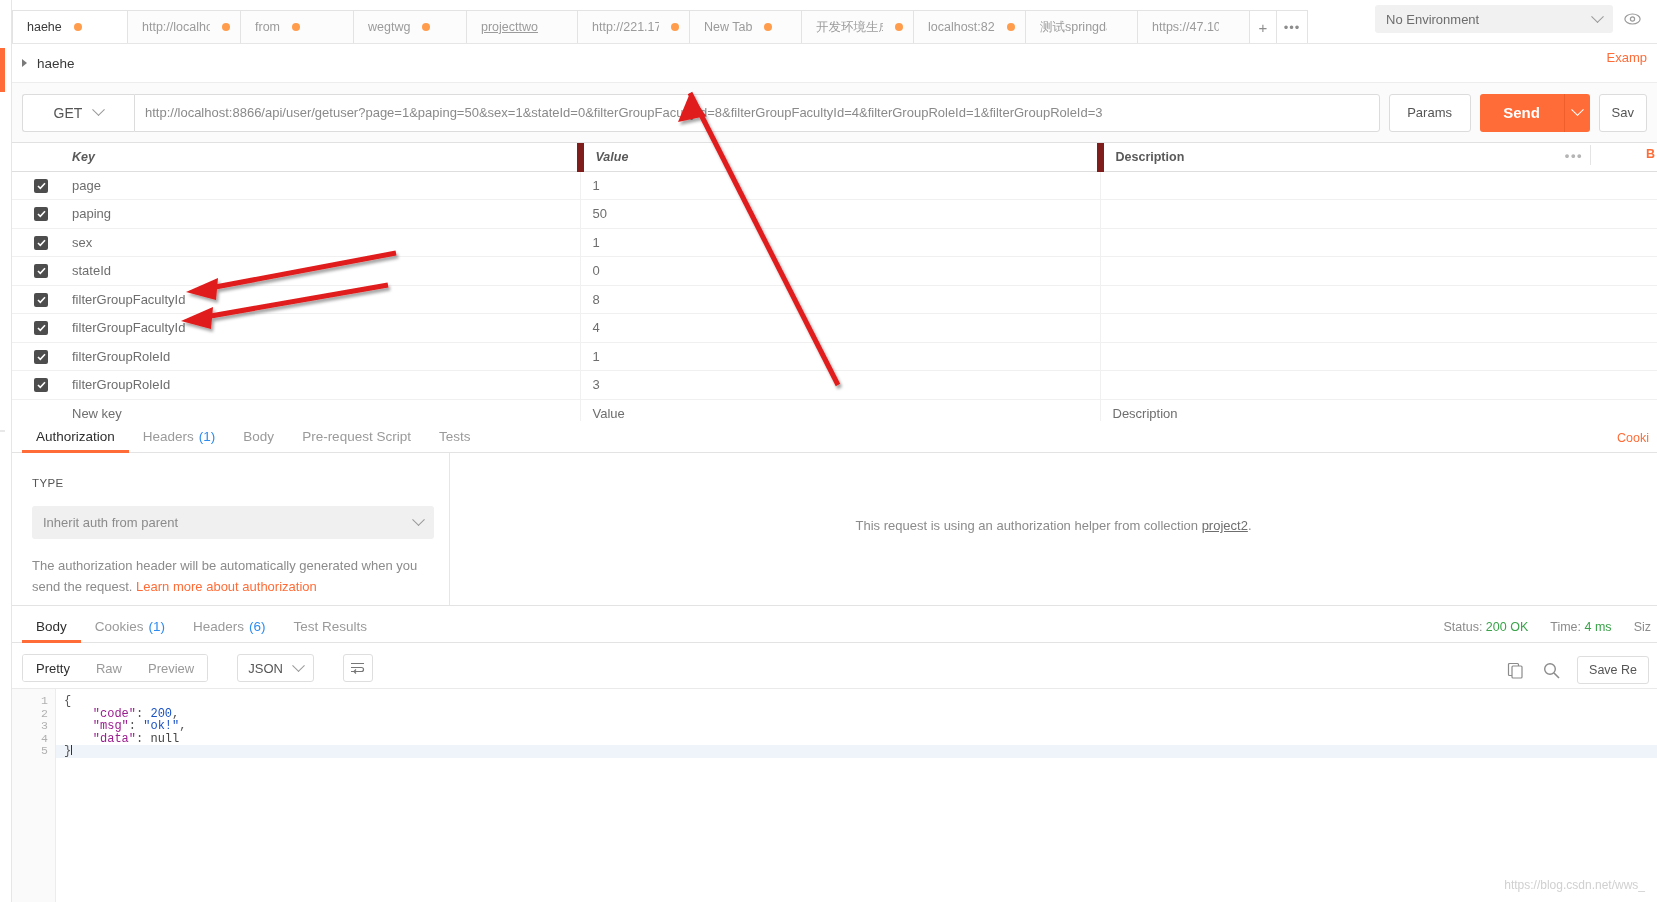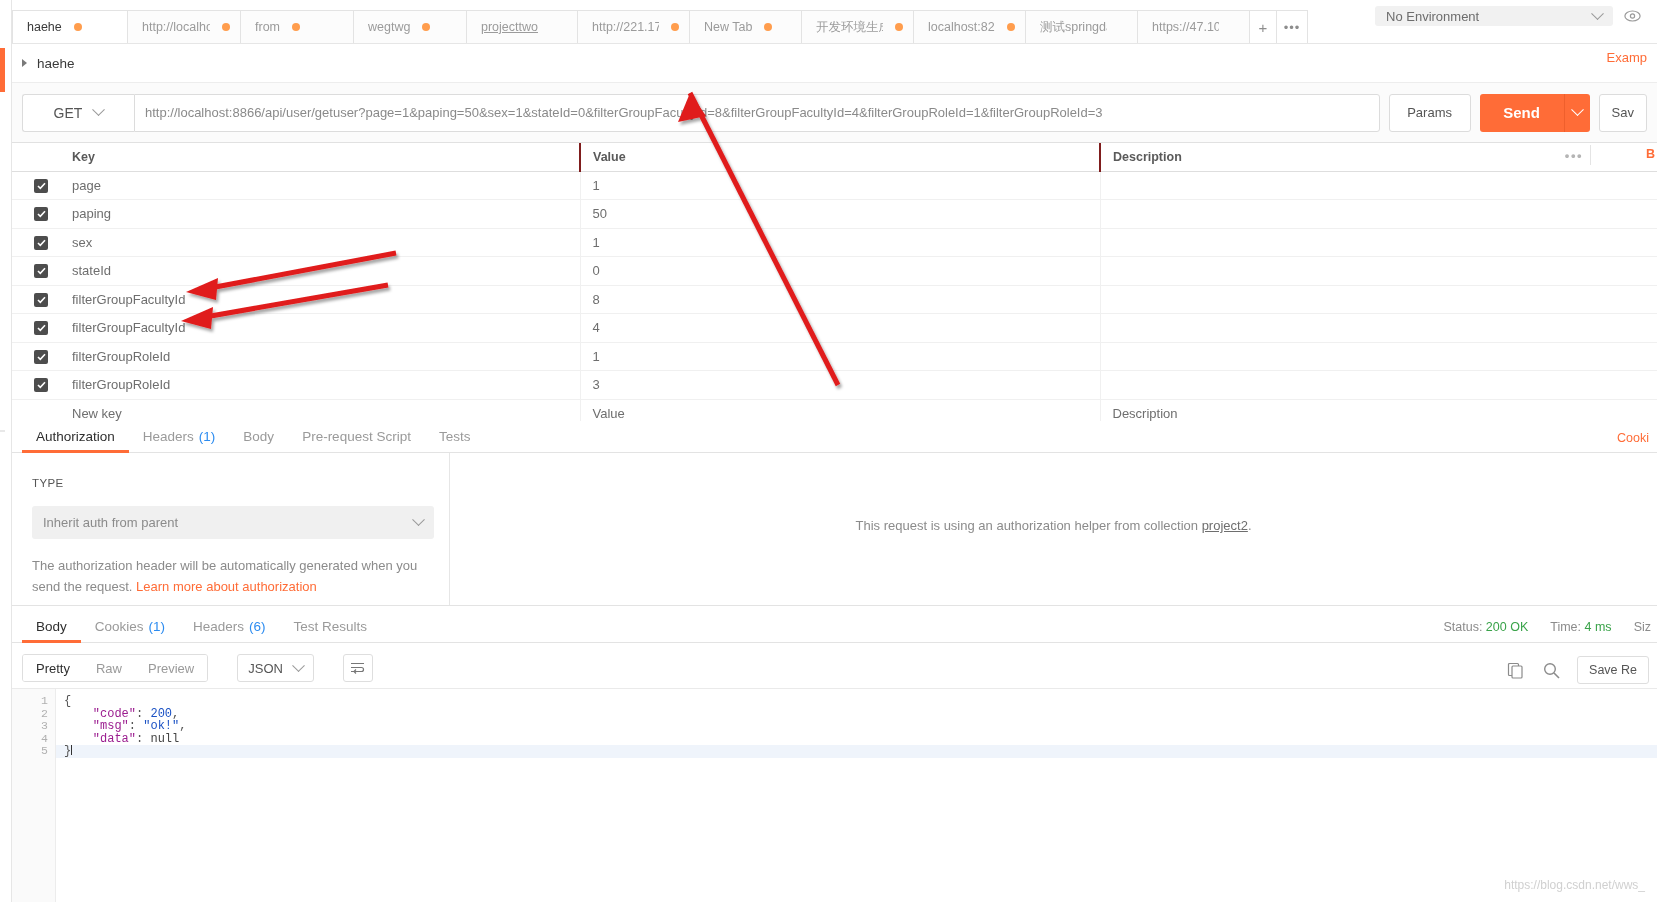--- a/index.html
+++ b/index.html
@@ -81,21 +81,21 @@
     background: #fff; color: #8d8d8d; font-size: 15px;
     margin-right: -1px; cursor: pointer;
   }
   .tab-more { font-size: 13px; letter-spacing: 1px; width: 32px; }
 
   .env-wrap {
     position: absolute; right: 14px; top: 5px;
     display: flex; align-items: center; gap: 8px;
   }
   .env-select {
-    width: 238px; height: 20px; background: #f1f1f1;
+    width: 238px; height: 28px; background: #f1f1f1;
     border-radius: 3px; display: flex; align-items: center;
     justify-content: space-between; padding: 8px 11px;
     font-size: 13px; color: #6d6d6d; cursor: pointer;
   }
   .env-eye {
     width: 22px; height: 22px; display: flex; align-items: center;
     justify-content: center; color: #9a9a9a; cursor: pointer;
   }
   .chev { width: 9px; height: 9px; border-right: 1.6px solid #9a9a9a;
     border-bottom: 1.6px solid #9a9a9a; transform: rotate(45deg) translate(-2px,-2px); }
@@ -173,21 +173,21 @@
     border-bottom: 1px solid #dedede; background: #fff;
   }
   .ptable td {
     height: 28.5px; font-size: 13px; color: #6e6e6e;
     border-bottom: 1px solid #f0f0f0; padding: 0 0 0 12px;
     vertical-align: middle;
   }
   .col-chk { width: 48px; }
   .col-key { width: 520px; border-right: 1px solid #f0f0f0; }
   .col-val { width: 520px; border-right: 1px solid #f0f0f0; }
-  .ptable th.col-key, .ptable th.col-val { border-right: 2px solid #7f1d1d; }
+  .ptable th.col-key, .ptable th.col-val { border-right: 7px solid #7f1d1d; font-style: italic; }
   .chk {
     width: 14px; height: 14px; background: #4d4d4d; border-radius: 2px;
     display: inline-flex; align-items: center; justify-content: center;
     margin-left: 10px; cursor: pointer;
   }
   .chk svg { display: block; }
   .hdr-right { position: relative; }
   .hdr-dots {
     position: absolute; right: 74px; top: 5px; color: #b5b5b5;
     font-size: 13px; letter-spacing: 1.5px; cursor: pointer;

